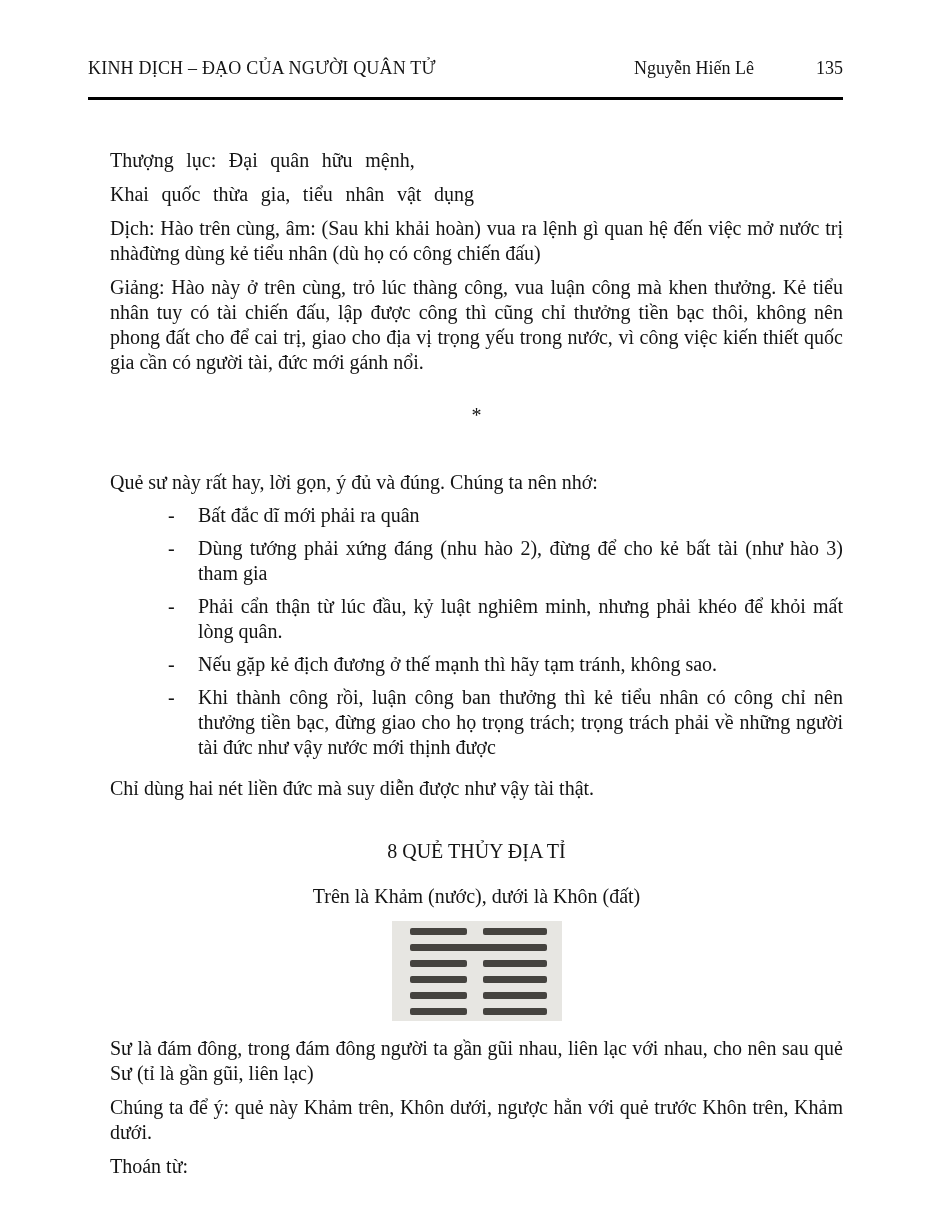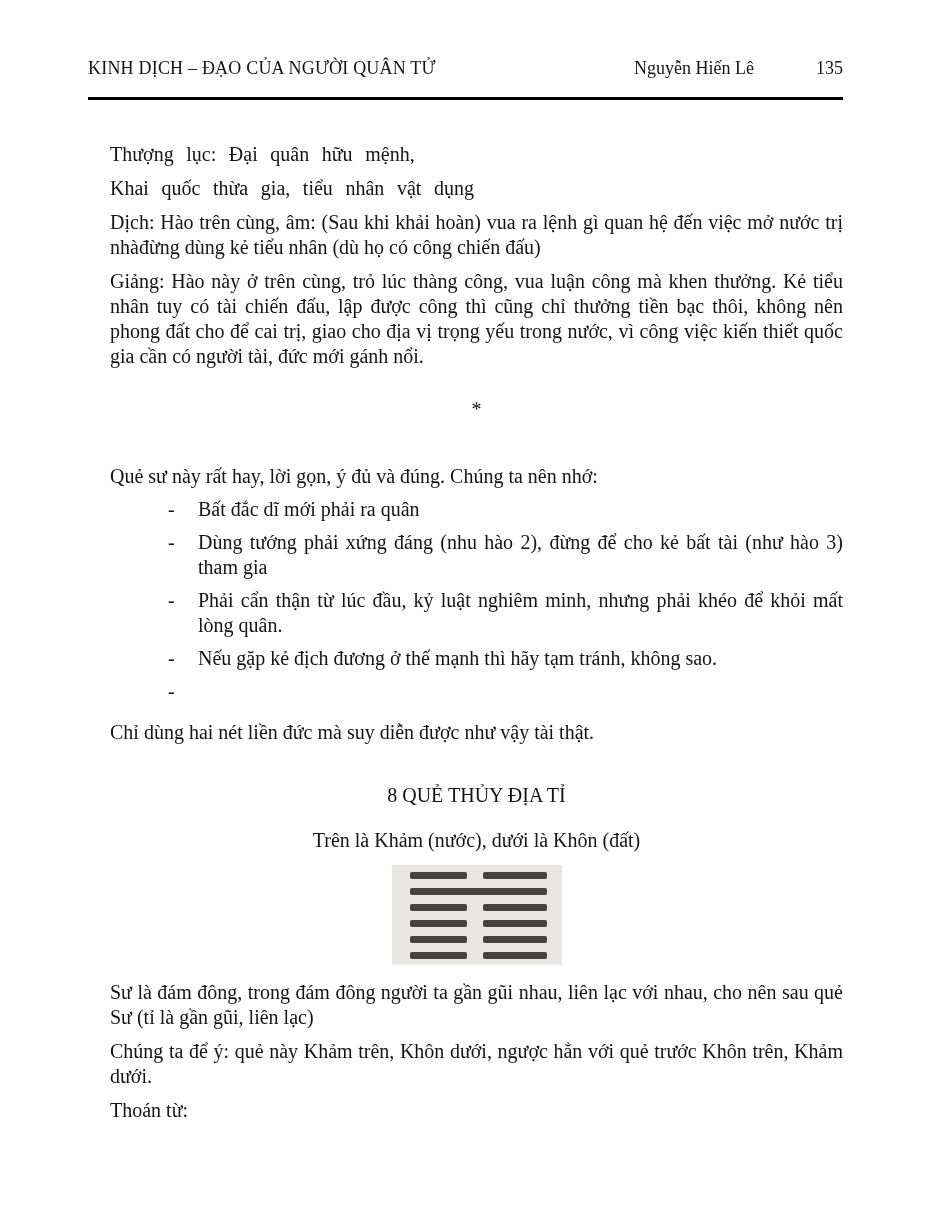--- a/index.html
+++ b/index.html
@@ -17,21 +17,21 @@
     display:flex;align-items:baseline;
     font-size:18px;white-space:nowrap;
   }
   .header .book-title{flex:1;letter-spacing:0.2px;}
   .header .author{margin-right:62px;}
   .rule{
     position:absolute;left:88px;right:87px;top:97px;
     height:3px;background:#000;
   }
   .content{
-    position:absolute;left:110px;right:87px;top:142px;
+    position:absolute;left:110px;right:87px;top:148px;
   }
   .para{margin:0 0 9px 0;text-align:justify;}
   .verse{text-align:left;word-spacing:0.38em;}
   .star{
     text-align:center;margin:28px 0 0 0;
   }
   .summary{margin-top:42px;margin-bottom:8px;text-align:left;}
   .bullets{margin:0;}
   .bullet{
     display:flex;margin-bottom:8px;
@@ -94,20 +94,21 @@
       <div class="bullet">
         <span class="dash">-</span>
         <span class="btext">Phải cẩn thận từ lúc đầu, kỷ luật nghiêm minh, nhưng phải khéo để khỏi mất lòng quân.</span>
       </div>
       <div class="bullet">
         <span class="dash">-</span>
         <span class="btext">Nếu gặp kẻ địch đương ở thế mạnh thì hãy tạm tránh, không sao.</span>
       </div>
       <div class="bullet">
         <span class="dash">-</span>
+        <span class="btext">Khi thành công rồi, luận công ban thưởng thì kẻ tiểu nhân có công chỉ nên thưởng tiền bạc, đừng giao cho họ trọng trách; trọng trách phải về những người tài đức như vậy nước mới thịnh được</span>
       </div>
     </div>
 
     <p class="para closing">Chỉ dùng hai nét liền đức mà suy diễn được như vậy tài thật.</p>
 
     <div class="section-heading">8 QUẺ THỦY ĐỊA TỈ</div>
     <div class="section-sub">Trên là Khảm (nước), dưới là Khôn (đất)</div>
 
     <div class="hexfig">
         <div class="hexrow">

